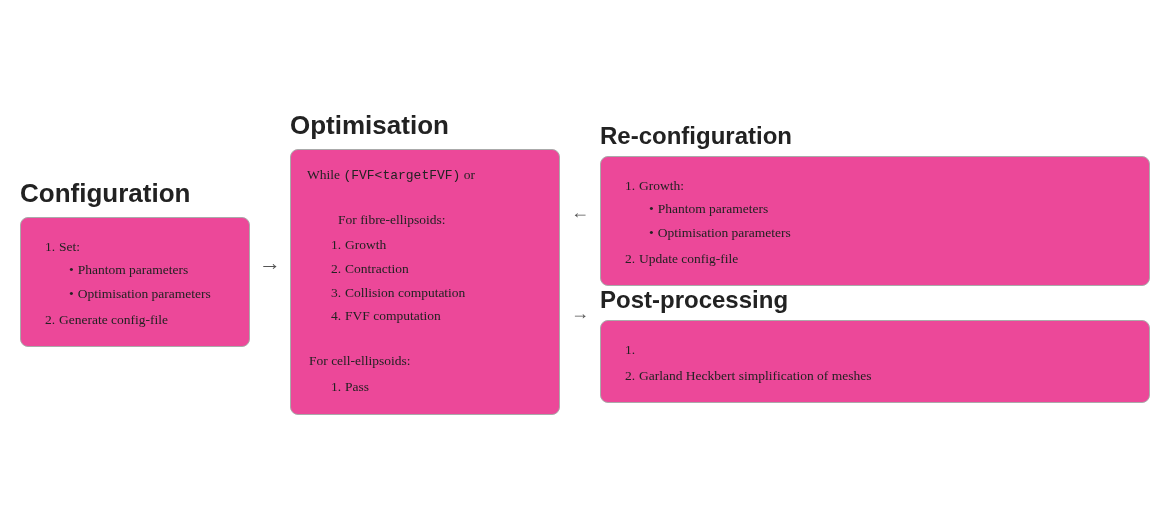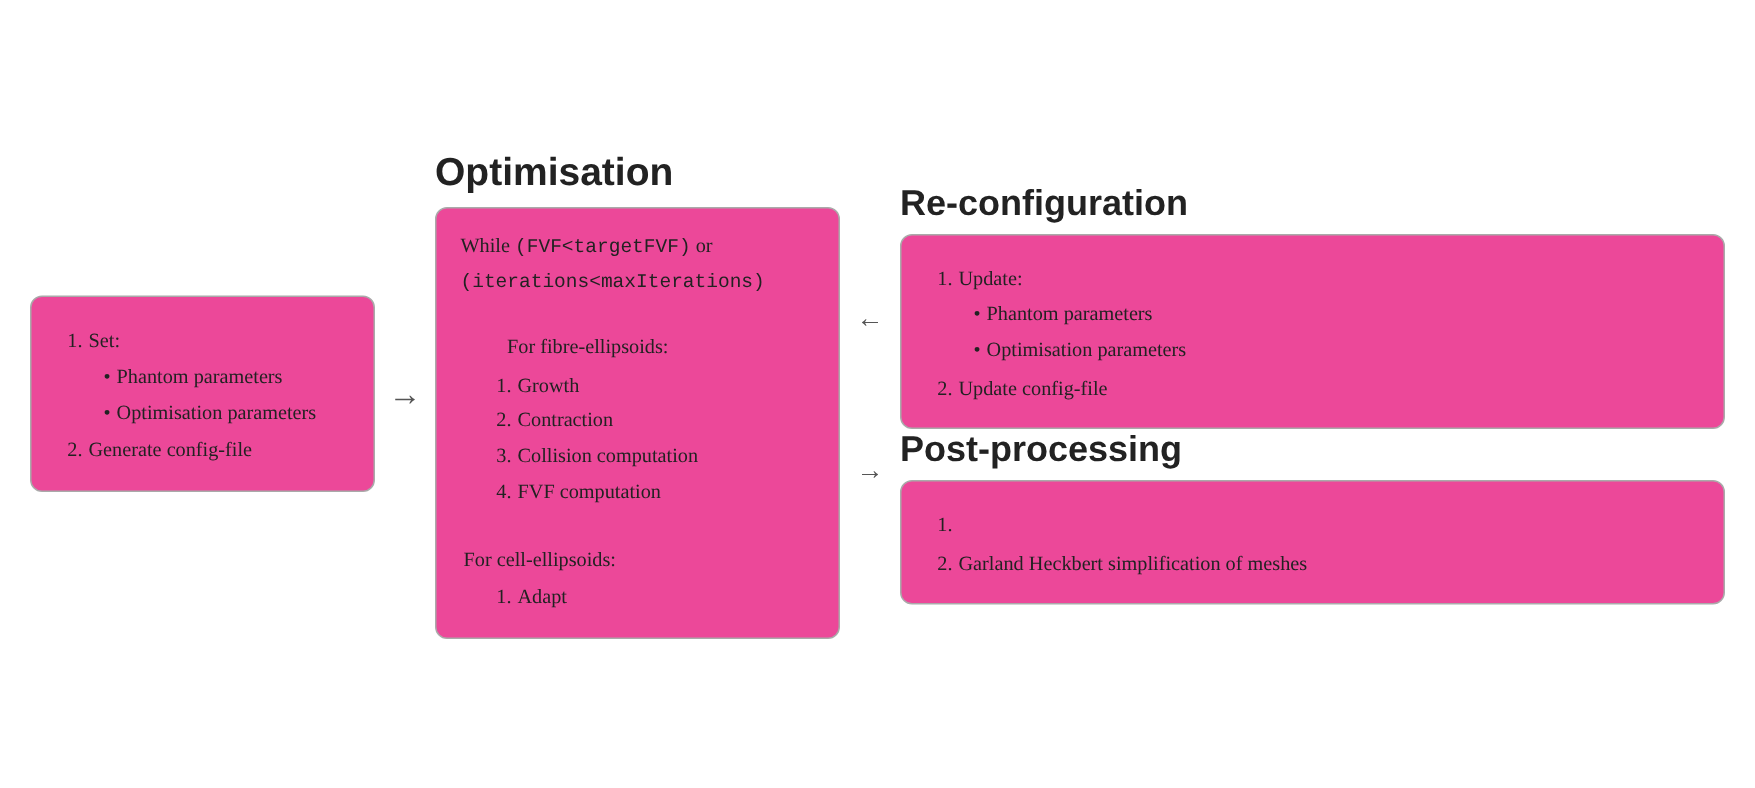--- a/index.html
+++ b/index.html
@@ -156,20 +156,23 @@
       flex-direction: column;
       width: 100%;
     }
   </style>
 </head>
 <body>
 
 <div class="diagram">
 
   <div class="col col-config">
+    <div class="section-header">
+      <span class="section-title">Configuration</span>
+    </div>
     <div class="box">
       <div class="box-content">
         <ul class="ol-list">
           <li>
             <span class="li-num">1.</span>
             <div>
               <span>Set:</span>
               <ul class="sub-list">
                 <li>Phantom parameters</li>
                 <li>Optimisation parameters</li>
@@ -191,23 +194,20 @@
 
   <div class="col col-opt">
     <div class="section-header">
       <span class="section-title">Optimisation</span>
     </div>
     <div class="box">
       <div class="box-content">
         <p>
           While <span class="code">(FVF&lt;targetFVF)</span> or
         </p>
-        <p>
-          <span class="code">(iterations&lt;maxIterations)</span>
-        </p>
         <br>
         <p style="margin-left:31px;">For fibre-ellipsoids:</p>
         <ul class="ol-list" style="margin-left:16px; margin-top:4px;">
           <li>
             <span class="li-num">1.</span>
             <span>Growth</span>
           </li>
           <li>
             <span class="li-num">2.</span>
             <span>Contraction</span>
@@ -219,21 +219,21 @@
           <li>
             <span class="li-num">4.</span>
             <span>FVF computation</span>
           </li>
         </ul>
         <br>
         <p style="margin-left:2px;">For cell-ellipsoids:</p>
         <ul class="ol-list" style="margin-left:16px; margin-top:4px;">
           <li>
             <span class="li-num">1.</span>
-            <span>Adapt</span>
+            <span>Pass</span>
           </li>
         </ul>
       </div>
     </div>
   </div>
 
   <div class="col-arrow-2">
     <span class="arrow-left-small">←</span>
     <span class="arrow-right-small">→</span>
   </div>
@@ -241,21 +241,21 @@
   <div class="col-right">
 
     <div class="right-top">
       <span class="section-title" style="font-size:24px;">Re-configuration</span>
       <div class="box" style="margin-top:6px;">
         <div class="box-content">
           <ul class="ol-list">
             <li>
               <span class="li-num">1.</span>
               <div>
-                <span>Update:</span>
+                <span>Growth:</span>
                 <ul class="sub-list">
                   <li>Phantom parameters</li>
                   <li>Optimisation parameters</li>
                 </ul>
               </div>
             </li>
             <li>
               <span class="li-num">2.</span>
               <span>Update config-file</span>
             </li>

